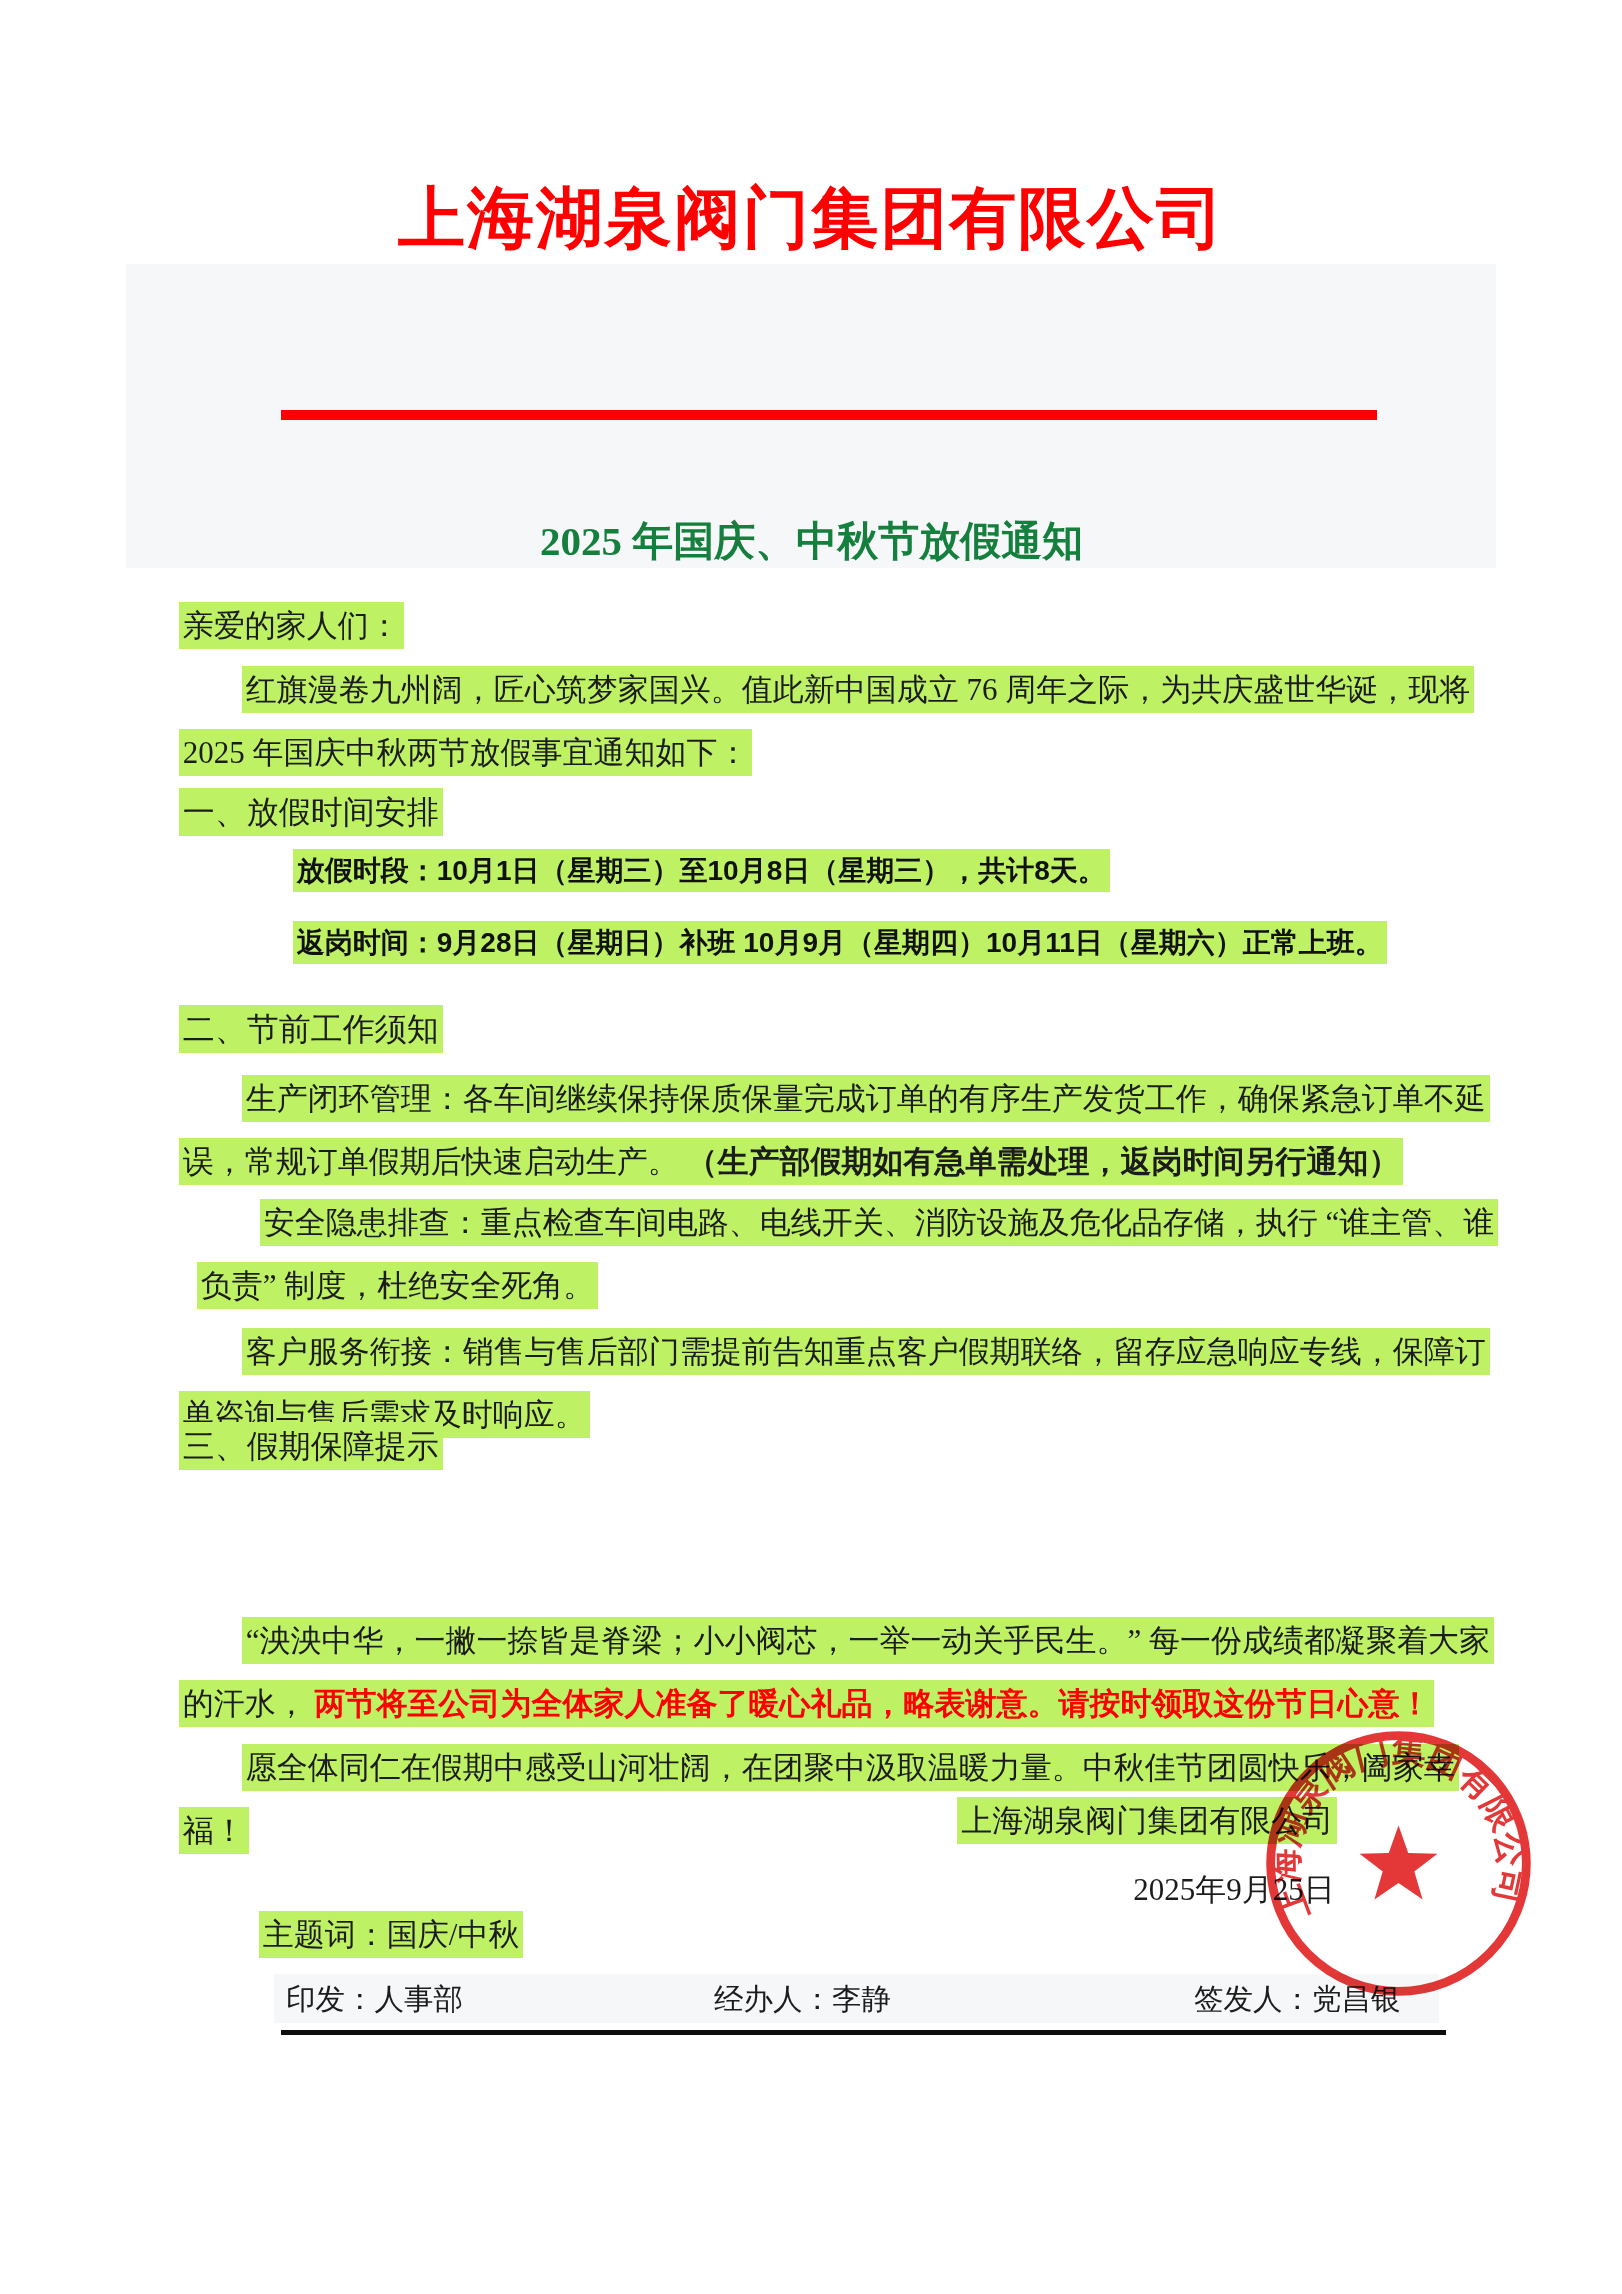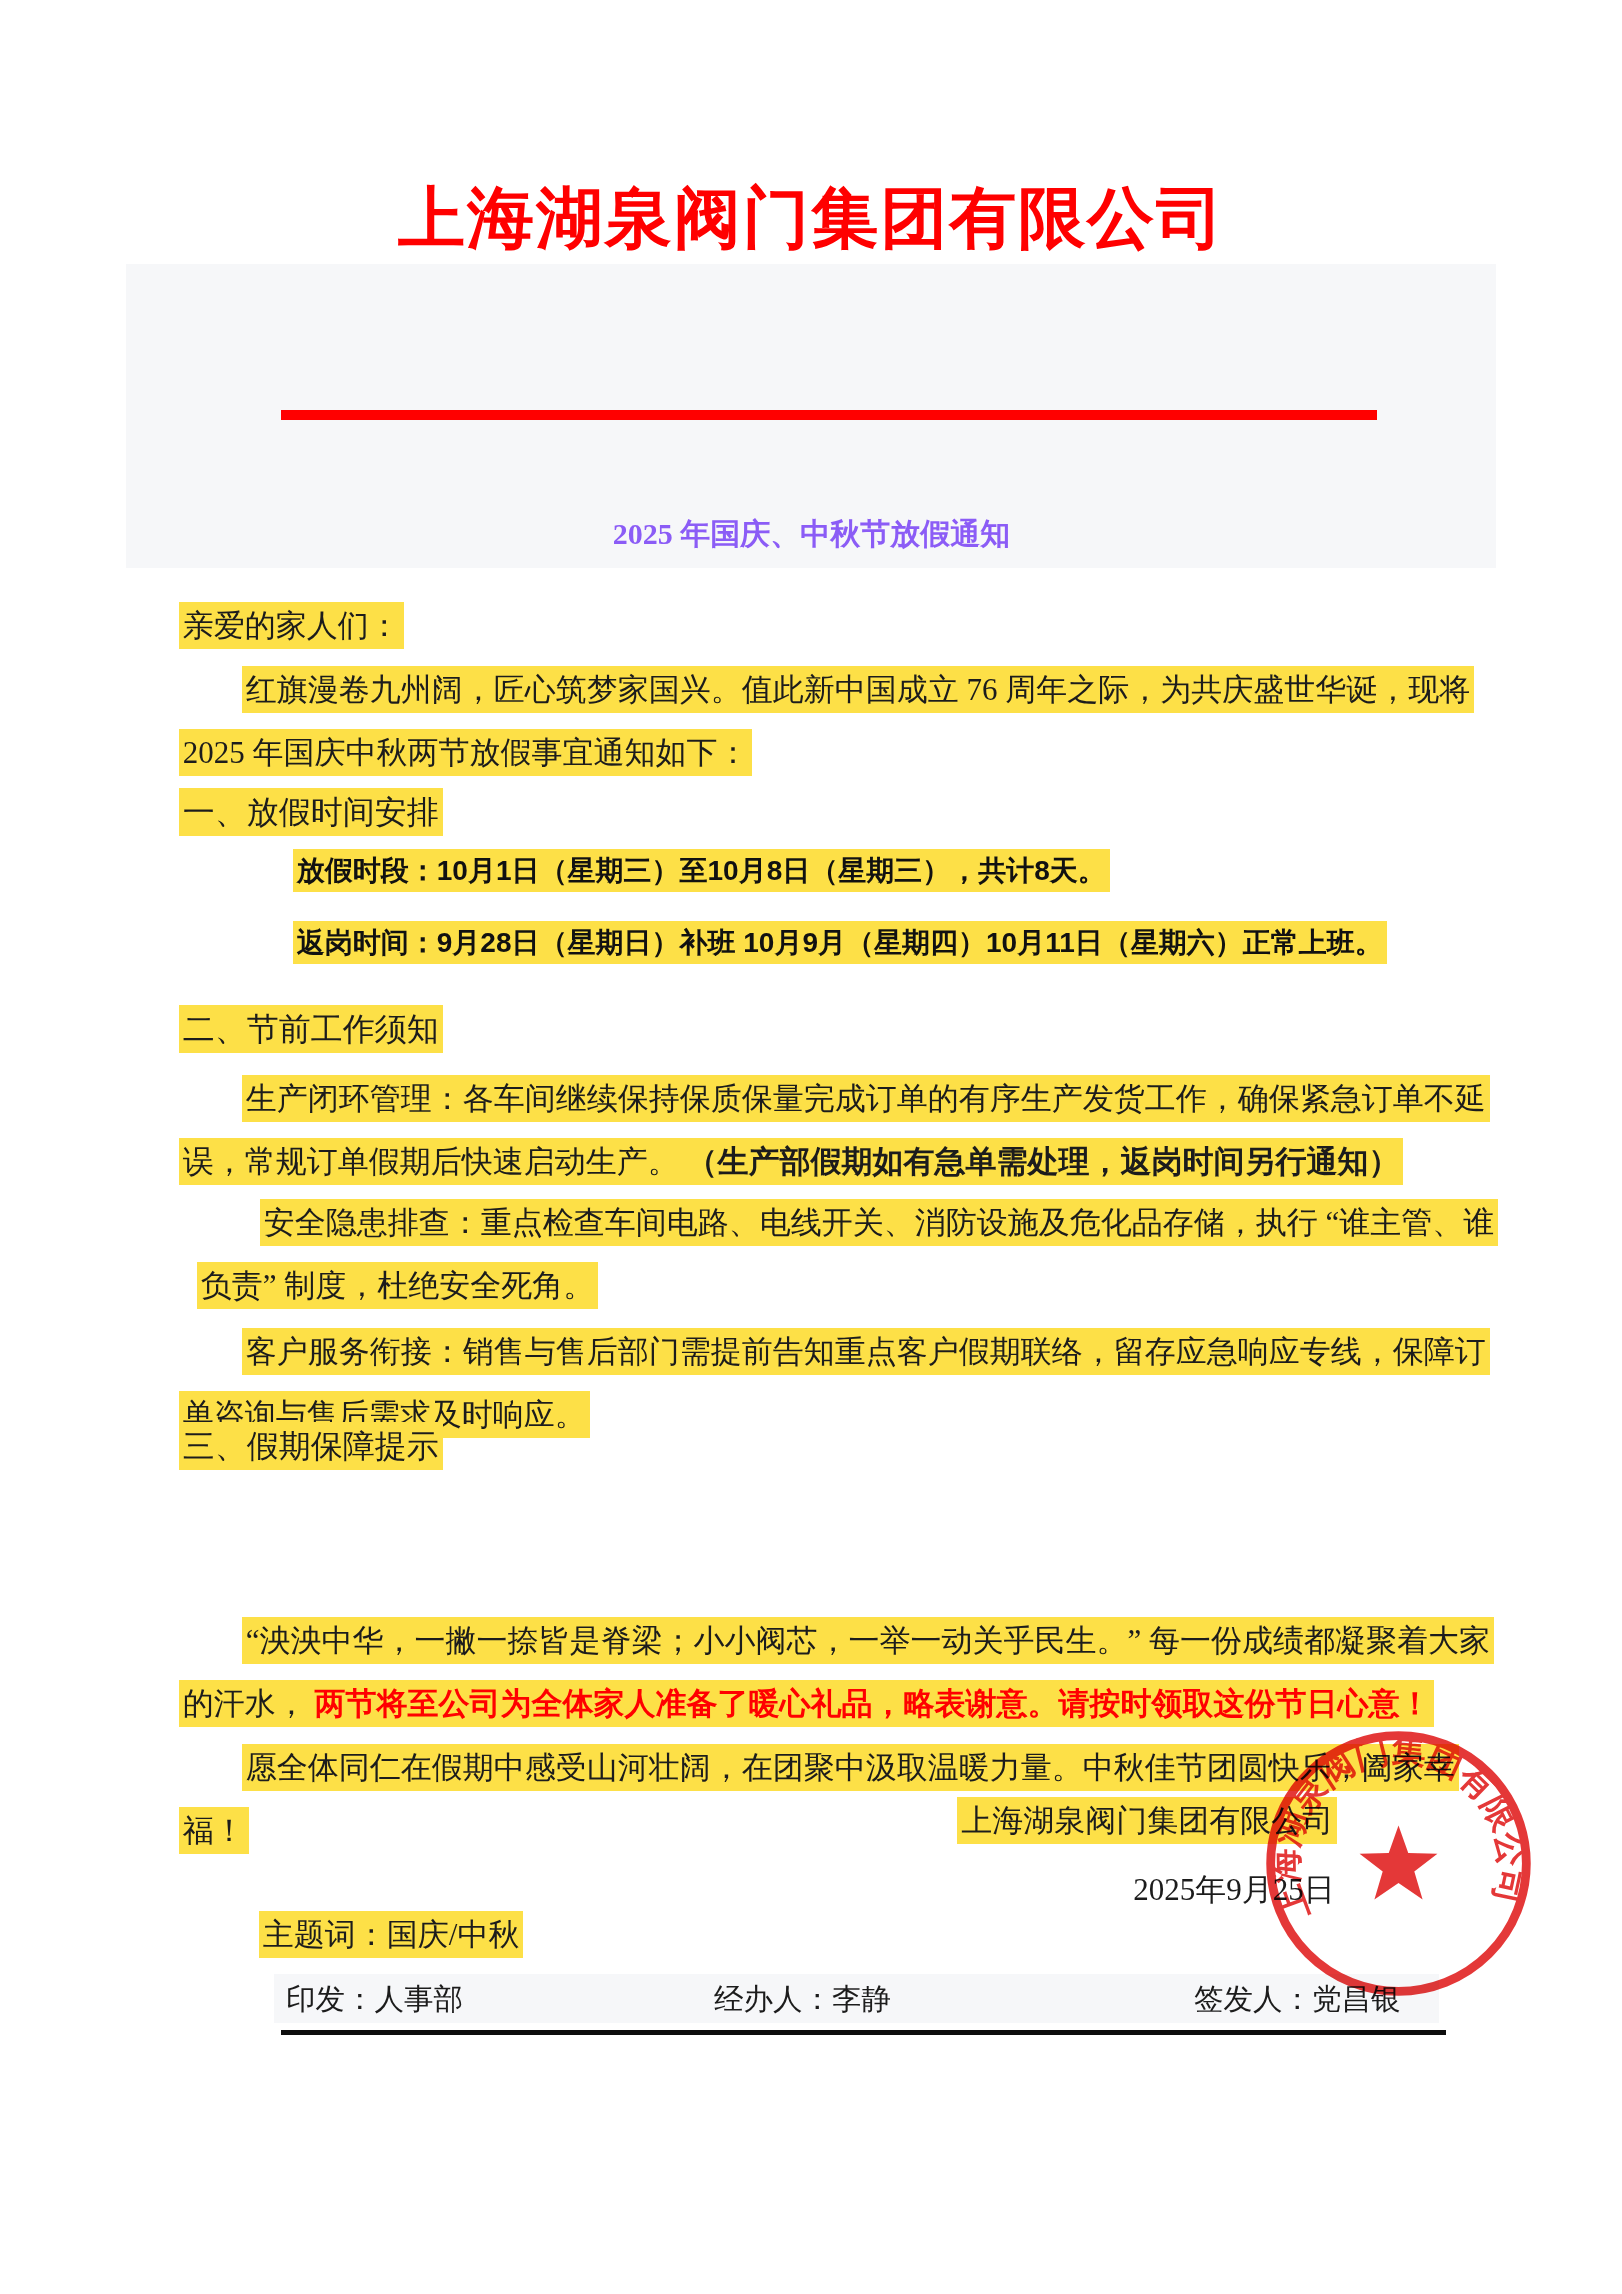--- a/index.html
+++ b/index.html
@@ -1,24 +1,24 @@
 <!DOCTYPE html>
 <html style="font-size:15px"><head>
 <meta charset="utf-8">
 <style>
   html,body{margin:0;padding:0;background:#ffffff;}
   .page{position:relative;width:1623px;height:2294px;background:#ffffff;overflow:hidden;
         font-family:"Liberation Serif",serif;color:#1c1c1c;}
   .abs{position:absolute;}
   .band{background:#f6f7f9;}
-  .hl{background:#fde047;box-decoration-break:clone;-webkit-box-decoration-break:clone;padding:5.7px 3.8px;}
+  .hl{background:#bef264;box-decoration-break:clone;-webkit-box-decoration-break:clone;padding:5.7px 3.8px;}
   .center{left:0;width:1623px;text-align:center;}
   .company-head{font-size:67px;font-weight:700;color:#ff0000;letter-spacing:1.9px;}
   .rule-red{background:#ff0000;}
-  .doc-title{font-size:30px;font-weight:700;color:#8b5cf6;}
+  .doc-title{font-size:41px;font-weight:700;color:#15803d;}
   .para{font-size:31px;line-height:63px;width:1324px;left:179px;}
   .indent{text-indent:63px;}
   .heading{font-size:32px;left:179px;}
   .boldline{font-family:"Liberation Sans",sans-serif;font-weight:700;font-size:28px;color:#111111;}
   .bold-run{font-family:"Liberation Sans",sans-serif;font-weight:700;}
   .red-run{font-family:"Liberation Sans",sans-serif;font-weight:700;color:#ff0000;}
   .signoff{font-size:31px;}
   .subject{font-size:31px;}
   .footer-item{position:absolute;font-size:29.5px;white-space:nowrap;}
   .rule-black{background:#0d0d0d;}

